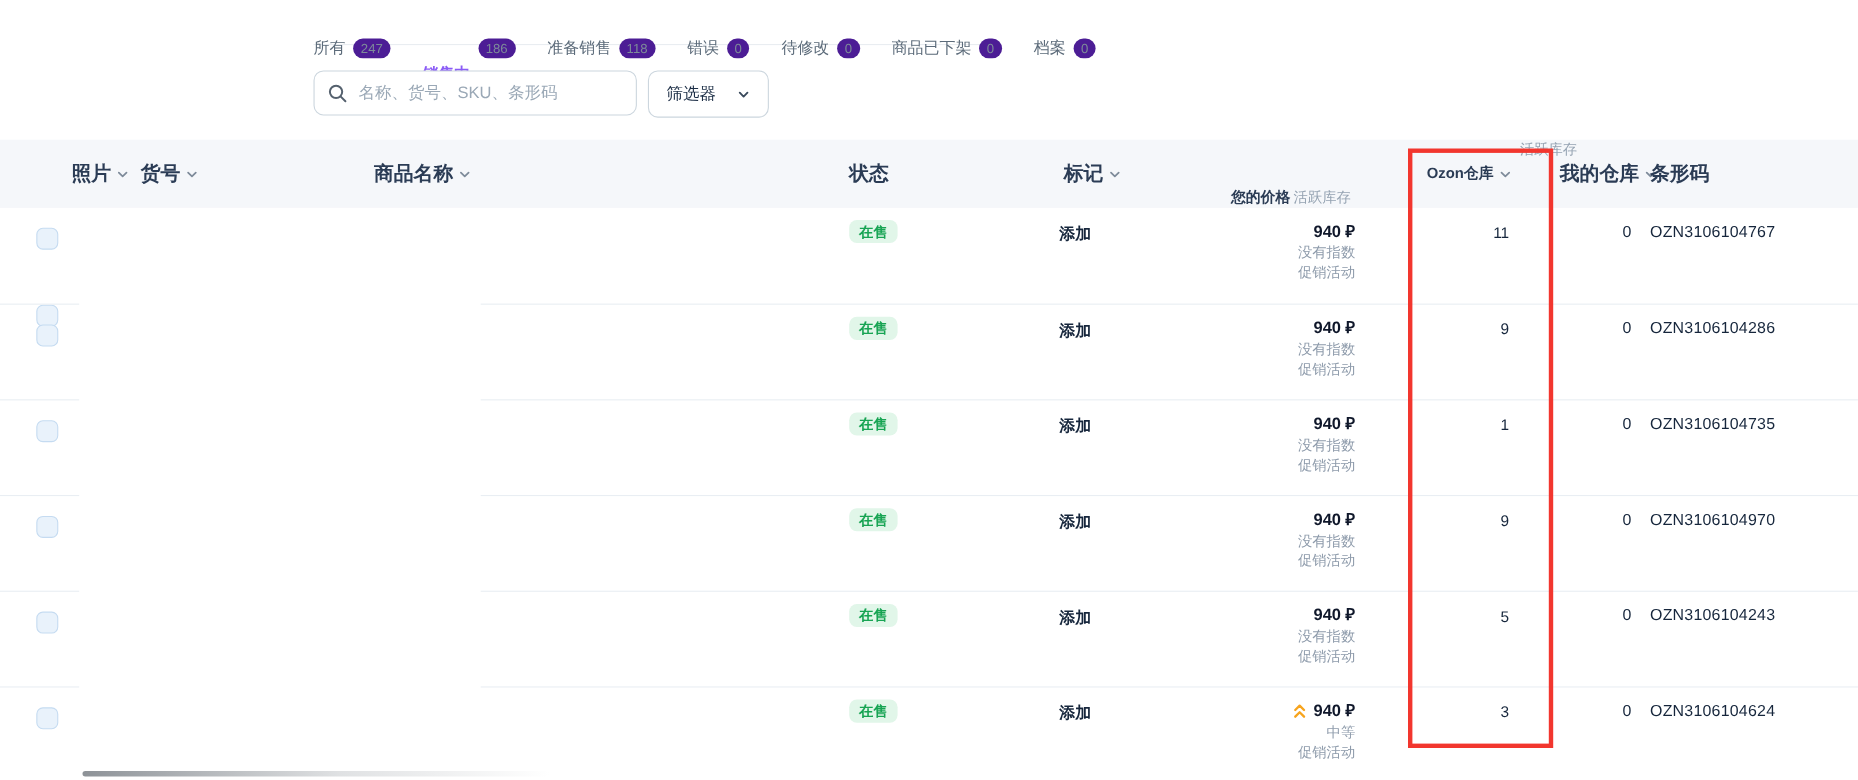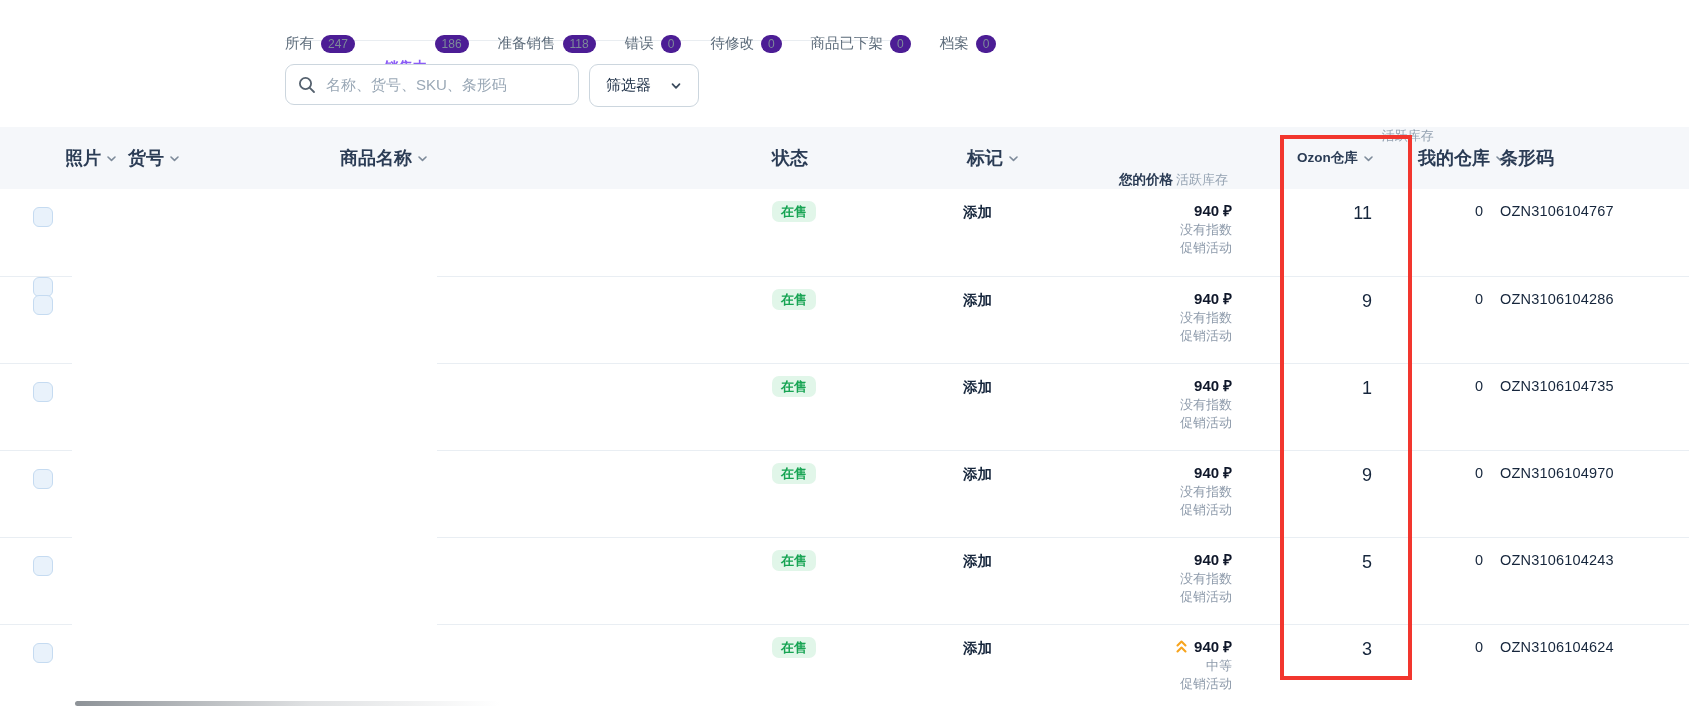--- a/index.html
+++ b/index.html
@@ -50,21 +50,21 @@
   .checkbox { position:absolute; left:33px; width:20px; height:20px; box-sizing:border-box;
               border:1.5px solid #c5dbf1; background:#e9f2fb; border-radius:6px; cursor:pointer; }
   .row .checkbox { top:18px; }
   .c-status { position:absolute; left:772px; top:13px; }
   .badge { font-size:13px; font-weight:700; color:#17a453; background:#e1f6e9; padding:3px 9px; border-radius:7px; }
   .c-tag { position:absolute; left:963px; top:14px; font-size:14.5px; font-weight:600; color:#16263c; cursor:pointer; }
   .c-price { position:absolute; right:457px; top:12px; text-align:right; }
   .price-main { display:flex; align-items:center; justify-content:flex-end; gap:6px;
                 font-size:15px; font-weight:600; color:#0f172a; line-height:19px; }
   .price-sub { font-size:13px; color:#8e9bab; line-height:16px; margin-top:2px; }
-  .c-ozon { position:absolute; left:1281px; width:91px; top:14px; text-align:right; font-size:18px; color:#16263c; }
+  .c-ozon { position:absolute; left:1281px; width:91px; top:14px; text-align:right; font-size:14px; color:#16263c; }
   .c-my { position:absolute; left:1423px; width:60px; top:14px; text-align:right; font-size:14.5px; color:#16263c; }
   .c-barcode { position:absolute; left:1500px; top:14px; font-size:14.5px; color:#16263c; letter-spacing:0.2px;text-align:center; }
 
   
   .blank { position:absolute; left:72px; top:189px; width:365px; height:520px; background:#fff; z-index:3; }
   .redbox { position:absolute; left:1280px; top:135px; width:132px; height:545px; box-sizing:border-box;
             border:4px solid #f2362e; z-index:5; }
   .scrollthumb { position:absolute; left:75px; top:701px; width:425px; height:5px; border-radius:3px; z-index:6;
                  background:linear-gradient(to right, #8d9297, rgba(185,189,193,0.45) 55%, rgba(235,237,239,0) 100%); }
 

